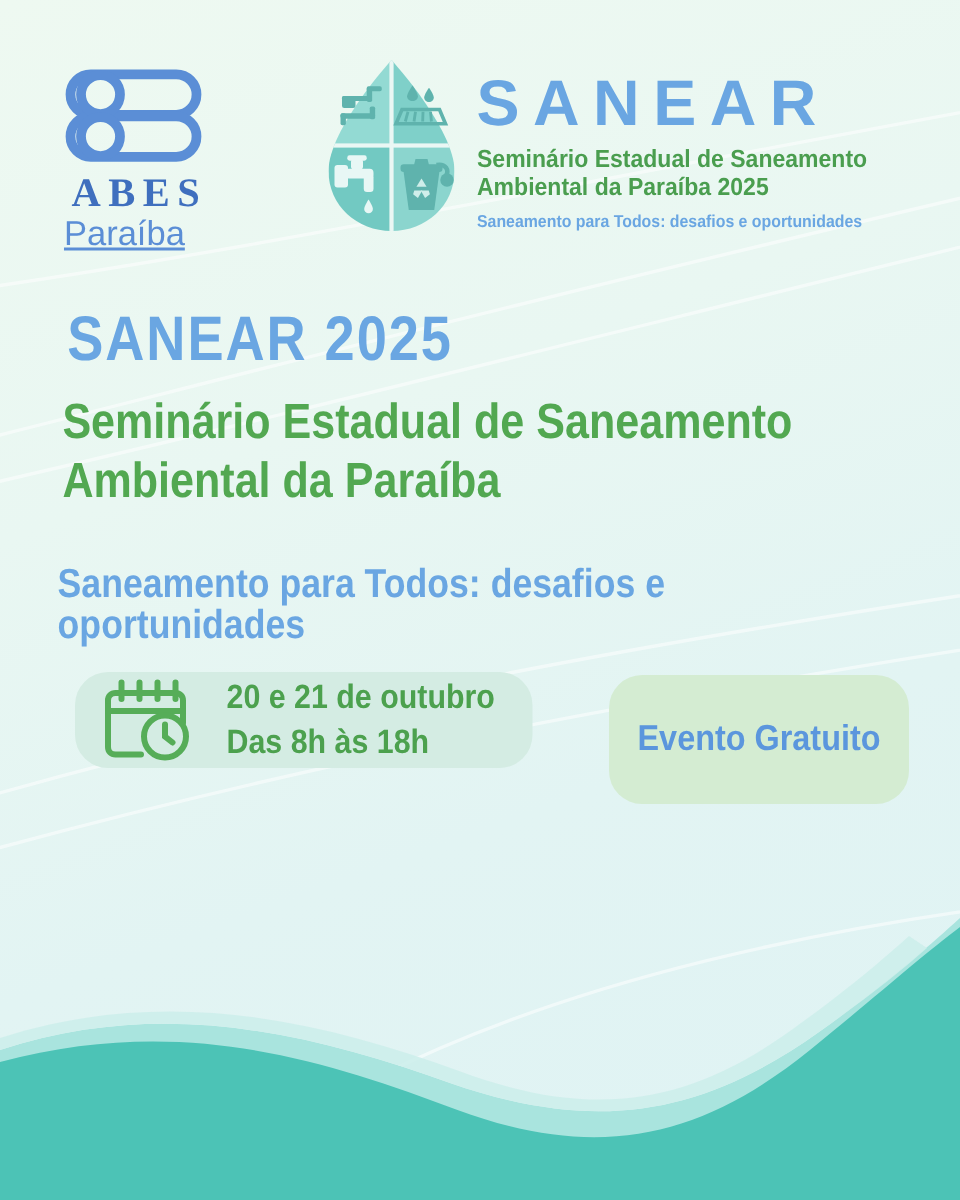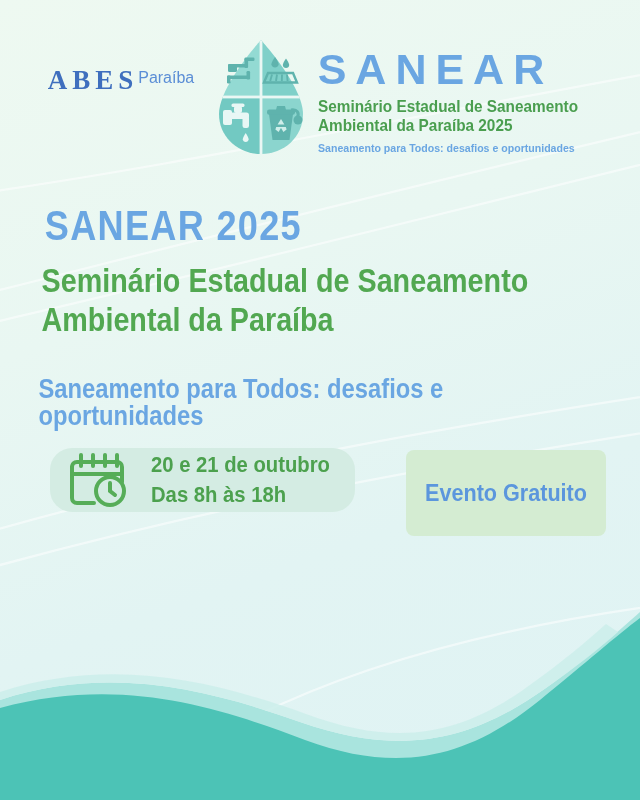--- a/index.html
+++ b/index.html
@@ -12,30 +12,30 @@
     position:relative;width:640px;height:800px;overflow:hidden;
     background:linear-gradient(160deg,#eef9f1 0%,#e9f7f2 35%,#e2f4f3 65%,#dff3f4 100%);
   }
   .bg-svg{position:absolute;inset:0;width:640px;height:800px;}
 
   
   .header{
     position:absolute;left:0;top:34px;width:640px;height:140px;
     display:flex;align-items:flex-start;justify-content:center;gap:22px;
   }
-  .abes{display:flex;flex-direction:row;align-items:center;width:150px;padding-top:12px;}
+  .abes{display:flex;flex-direction:column;align-items:flex-start;width:150px;padding-top:12px;}
   .abes-mark{width:92px;height:62px;}
   .abes-name{
     font-family:"Liberation Serif",serif;font-weight:bold;
     font-size:27px;letter-spacing:5px;color:#3f6fbe;margin-top:7px;line-height:1;
     padding-left:5px;
   }
   .abes-sub{
-    font-family:"Liberation Sans",sans-serif;font-size:16px;color:#5b8ed6;
-    margin-top:2px;line-height:1;
+    font-family:"Liberation Sans",sans-serif;font-size:23px;color:#5b8ed6;
+    margin-top:2px;line-height:1;text-decoration:underline;
   }
 
   .sanear-logo{display:flex;align-items:flex-start;gap:11px;padding-top:4px;}
   .drop{width:92px;height:118px;flex:none;}
   .sanear-txt{display:flex;flex-direction:column;padding-top:12px;}
   .sanear-word{
     font-family:"Liberation Sans",sans-serif;font-weight:bold;
     font-size:43px;letter-spacing:9px;color:#6aa6e2;line-height:0.92;
   }
   .sanear-line1{
@@ -75,21 +75,21 @@
     display:flex;align-items:center;gap:21px;padding-left:18px;box-sizing:border-box;
   }
   .cal-icon{width:62px;height:58px;flex:none;}
   .date-lines{
     font-family:"Liberation Sans",sans-serif;font-weight:bold;
     font-size:22.5px;color:#4ca14e;line-height:1.33;
     transform:scaleX(0.9);transform-origin:left center;white-space:pre-line;
   }
   .badge-free{
     position:absolute;left:356px;top:2px;width:200px;height:86px;
-    background:#d4ecd2;border-radius:8px;
+    background:#d4ecd2;border-radius:22px;
     display:flex;align-items:center;justify-content:center;
   }
   .free-txt{
     font-family:"Liberation Sans",sans-serif;font-weight:bold;
     font-size:24px;color:#5b96dd;line-height:1;transform:scaleX(0.9);
   }
 
   
   .venue{position:absolute;left:0;top:566px;width:640px;text-align:center;}
   .v-place{

